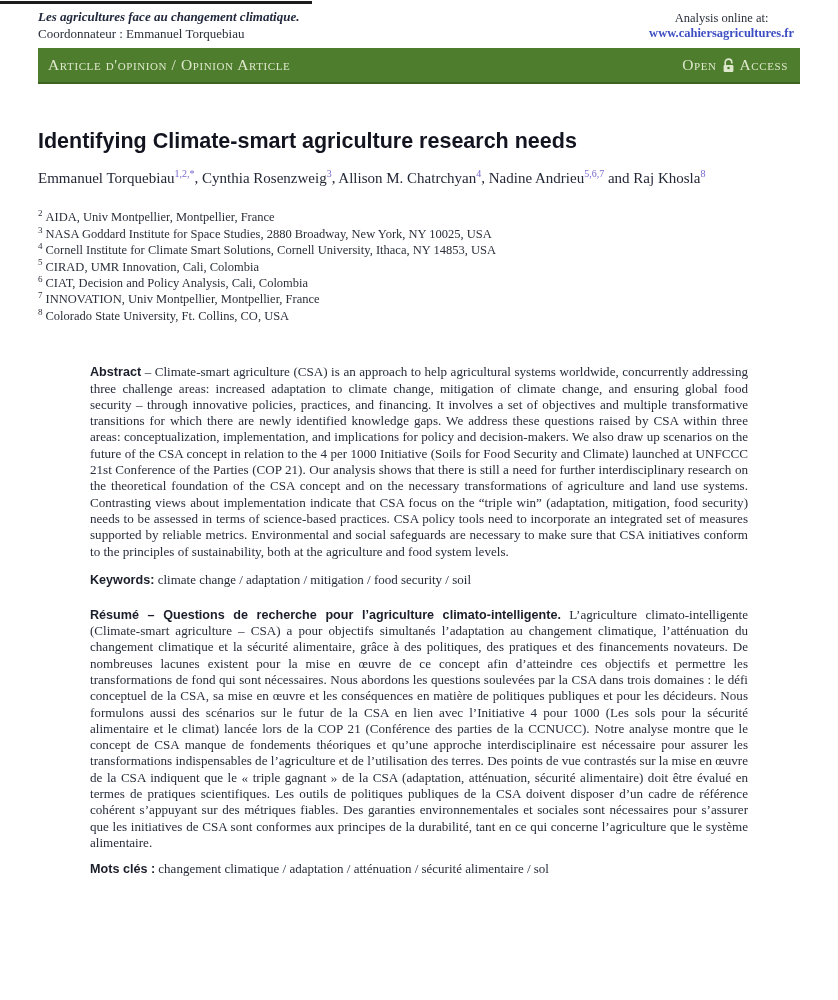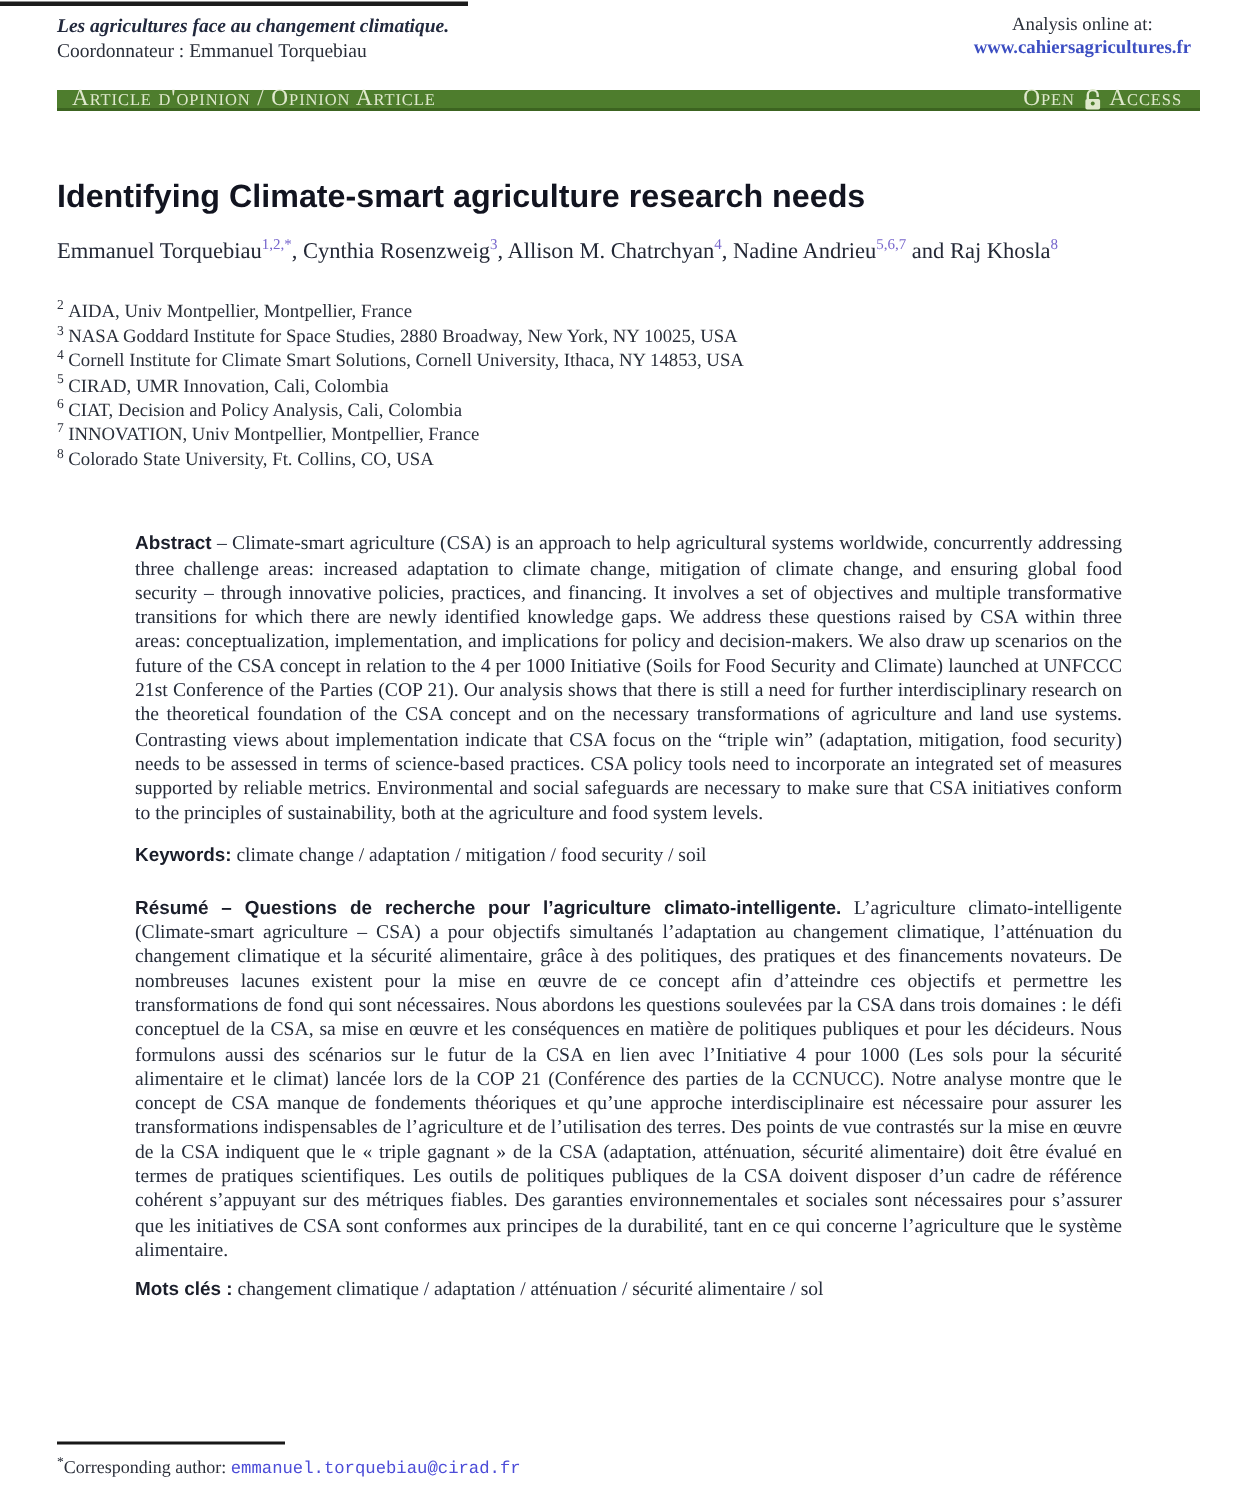--- a/index.html
+++ b/index.html
@@ -10,35 +10,35 @@
     position: relative;
   }
   .top-scan-bar {
     position: absolute; top: 1px; left: 0; width: 312px; height: 3px;
     background: #1c1c1c;
   }
   .page { padding: 0 38px; }
 
   
   .header-row {
-    display: flex; justify-content: space-between; align-items: flex-start;
+    display: flex; justify-content: space-between; align-items: center;
     padding-top: 9px;
   }
   .series-title {
     font-style: italic; font-weight: bold; font-size: 13px; color: #22293d;
     line-height: 16px;
   }
   .coordinator { font-size: 13px; line-height: 17px; color: #2a2f3a; }
   .online-block { text-align: center; font-size: 12.5px; line-height: 15px; padding-right: 6px; }
   .available-online { color: #2a2f3a; }
   .website { color: #3c4ec2; font-weight: bold; text-decoration: none; display: block; }
 
   
   .banner {
-    margin-top: 18px; height: 14px; background: #4e7d2d;
+    margin-top: 6px; height: 36px; background: #4e7d2d;
     border-bottom: 2px solid #3c6420;
     display: flex; align-items: center; justify-content: space-between;
     padding: 0 12px 0 10px; box-sizing: border-box;
     color: #dfe8cd;
   }
   .banner-left, .banner-right {
     font-variant: small-caps; font-size: 15.5px; letter-spacing: 0.6px;
     white-space: nowrap; display: flex; align-items: center; gap: 5px;
   }
   .oa-icon { display: inline-block; width: 13px; height: 15px; }
@@ -133,18 +133,14 @@
   <div class="abstract-block">
     <p class="para"><span class="lead">Abstract</span><span> – Climate-smart agriculture (CSA) is an approach to help agricultural systems worldwide, concurrently addressing three challenge areas: increased adaptation to climate change, mitigation of climate change, and ensuring global food security – through innovative policies, practices, and financing. It involves a set of objectives and multiple transformative transitions for which there are newly identified knowledge gaps. We address these questions raised by CSA within three areas: conceptualization, implementation, and implications for policy and decision-makers. We also draw up scenarios on the future of the CSA concept in relation to the 4 per 1000 Initiative (Soils for Food Security and Climate) launched at UNFCCC 21st Conference of the Parties (COP 21). Our analysis shows that there is still a need for further interdisciplinary research on the theoretical foundation of the CSA concept and on the necessary transformations of agriculture and land use systems. Contrasting views about implementation indicate that CSA focus on the “triple win” (adaptation, mitigation, food security) needs to be assessed in terms of science-based practices. CSA policy tools need to incorporate an integrated set of measures supported by reliable metrics. Environmental and social safeguards are necessary to make sure that CSA initiatives conform to the principles of sustainability, both at the agriculture and food system levels.</span></p>
 
     <div class="kw-line"><span class="lead">Keywords:</span><span> climate change / adaptation / mitigation / food security / soil</span></div>
 
     <p class="para resume"><span class="lead">Résumé – Questions de recherche pour l’agriculture climato-intelligente.</span><span> L’agriculture climato-intelligente (Climate-smart agriculture – CSA) a pour objectifs simultanés l’adaptation au changement climatique, l’atténuation du changement climatique et la sécurité alimentaire, grâce à des politiques, des pratiques et des financements novateurs. De nombreuses lacunes existent pour la mise en œuvre de ce concept afin d’atteindre ces objectifs et permettre les transformations de fond qui sont nécessaires. Nous abordons les questions soulevées par la CSA dans trois domaines : le défi conceptuel de la CSA, sa mise en œuvre et les conséquences en matière de politiques publiques et pour les décideurs. Nous formulons aussi des scénarios sur le futur de la CSA en lien avec l’Initiative 4 pour 1000 (Les sols pour la sécurité alimentaire et le climat) lancée lors de la COP 21 (Conférence des parties de la CCNUCC). Notre analyse montre que le concept de CSA manque de fondements théoriques et qu’une approche interdisciplinaire est nécessaire pour assurer les transformations indispensables de l’agriculture et de l’utilisation des terres. Des points de vue contrastés sur la mise en œuvre de la CSA indiquent que le « triple gagnant » de la CSA (adaptation, atténuation, sécurité alimentaire) doit être évalué en termes de pratiques scientifiques. Les outils de politiques publiques de la CSA doivent disposer d’un cadre de référence cohérent s’appuyant sur des métriques fiables. Des garanties environnementales et sociales sont nécessaires pour s’assurer que les initiatives de CSA sont conformes aux principes de la durabilité, tant en ce qui concerne l’agriculture que le système alimentaire.</span></p>
 
     <div class="kw-line mots"><span class="lead">Mots clés :</span><span> changement climatique / adaptation / atténuation / sécurité alimentaire / sol</span></div>
   </div>
 
-  <div class="footnote">
-    <div class="footnote-rule"></div>
-    <div class="footnote-text"><sup>*</sup><span>Corresponding author: </span><a href="#" class="footnote-email">emmanuel.torquebiau@cirad.fr</a></div>
-  </div>
 
 </div>
 
 </body></html>

